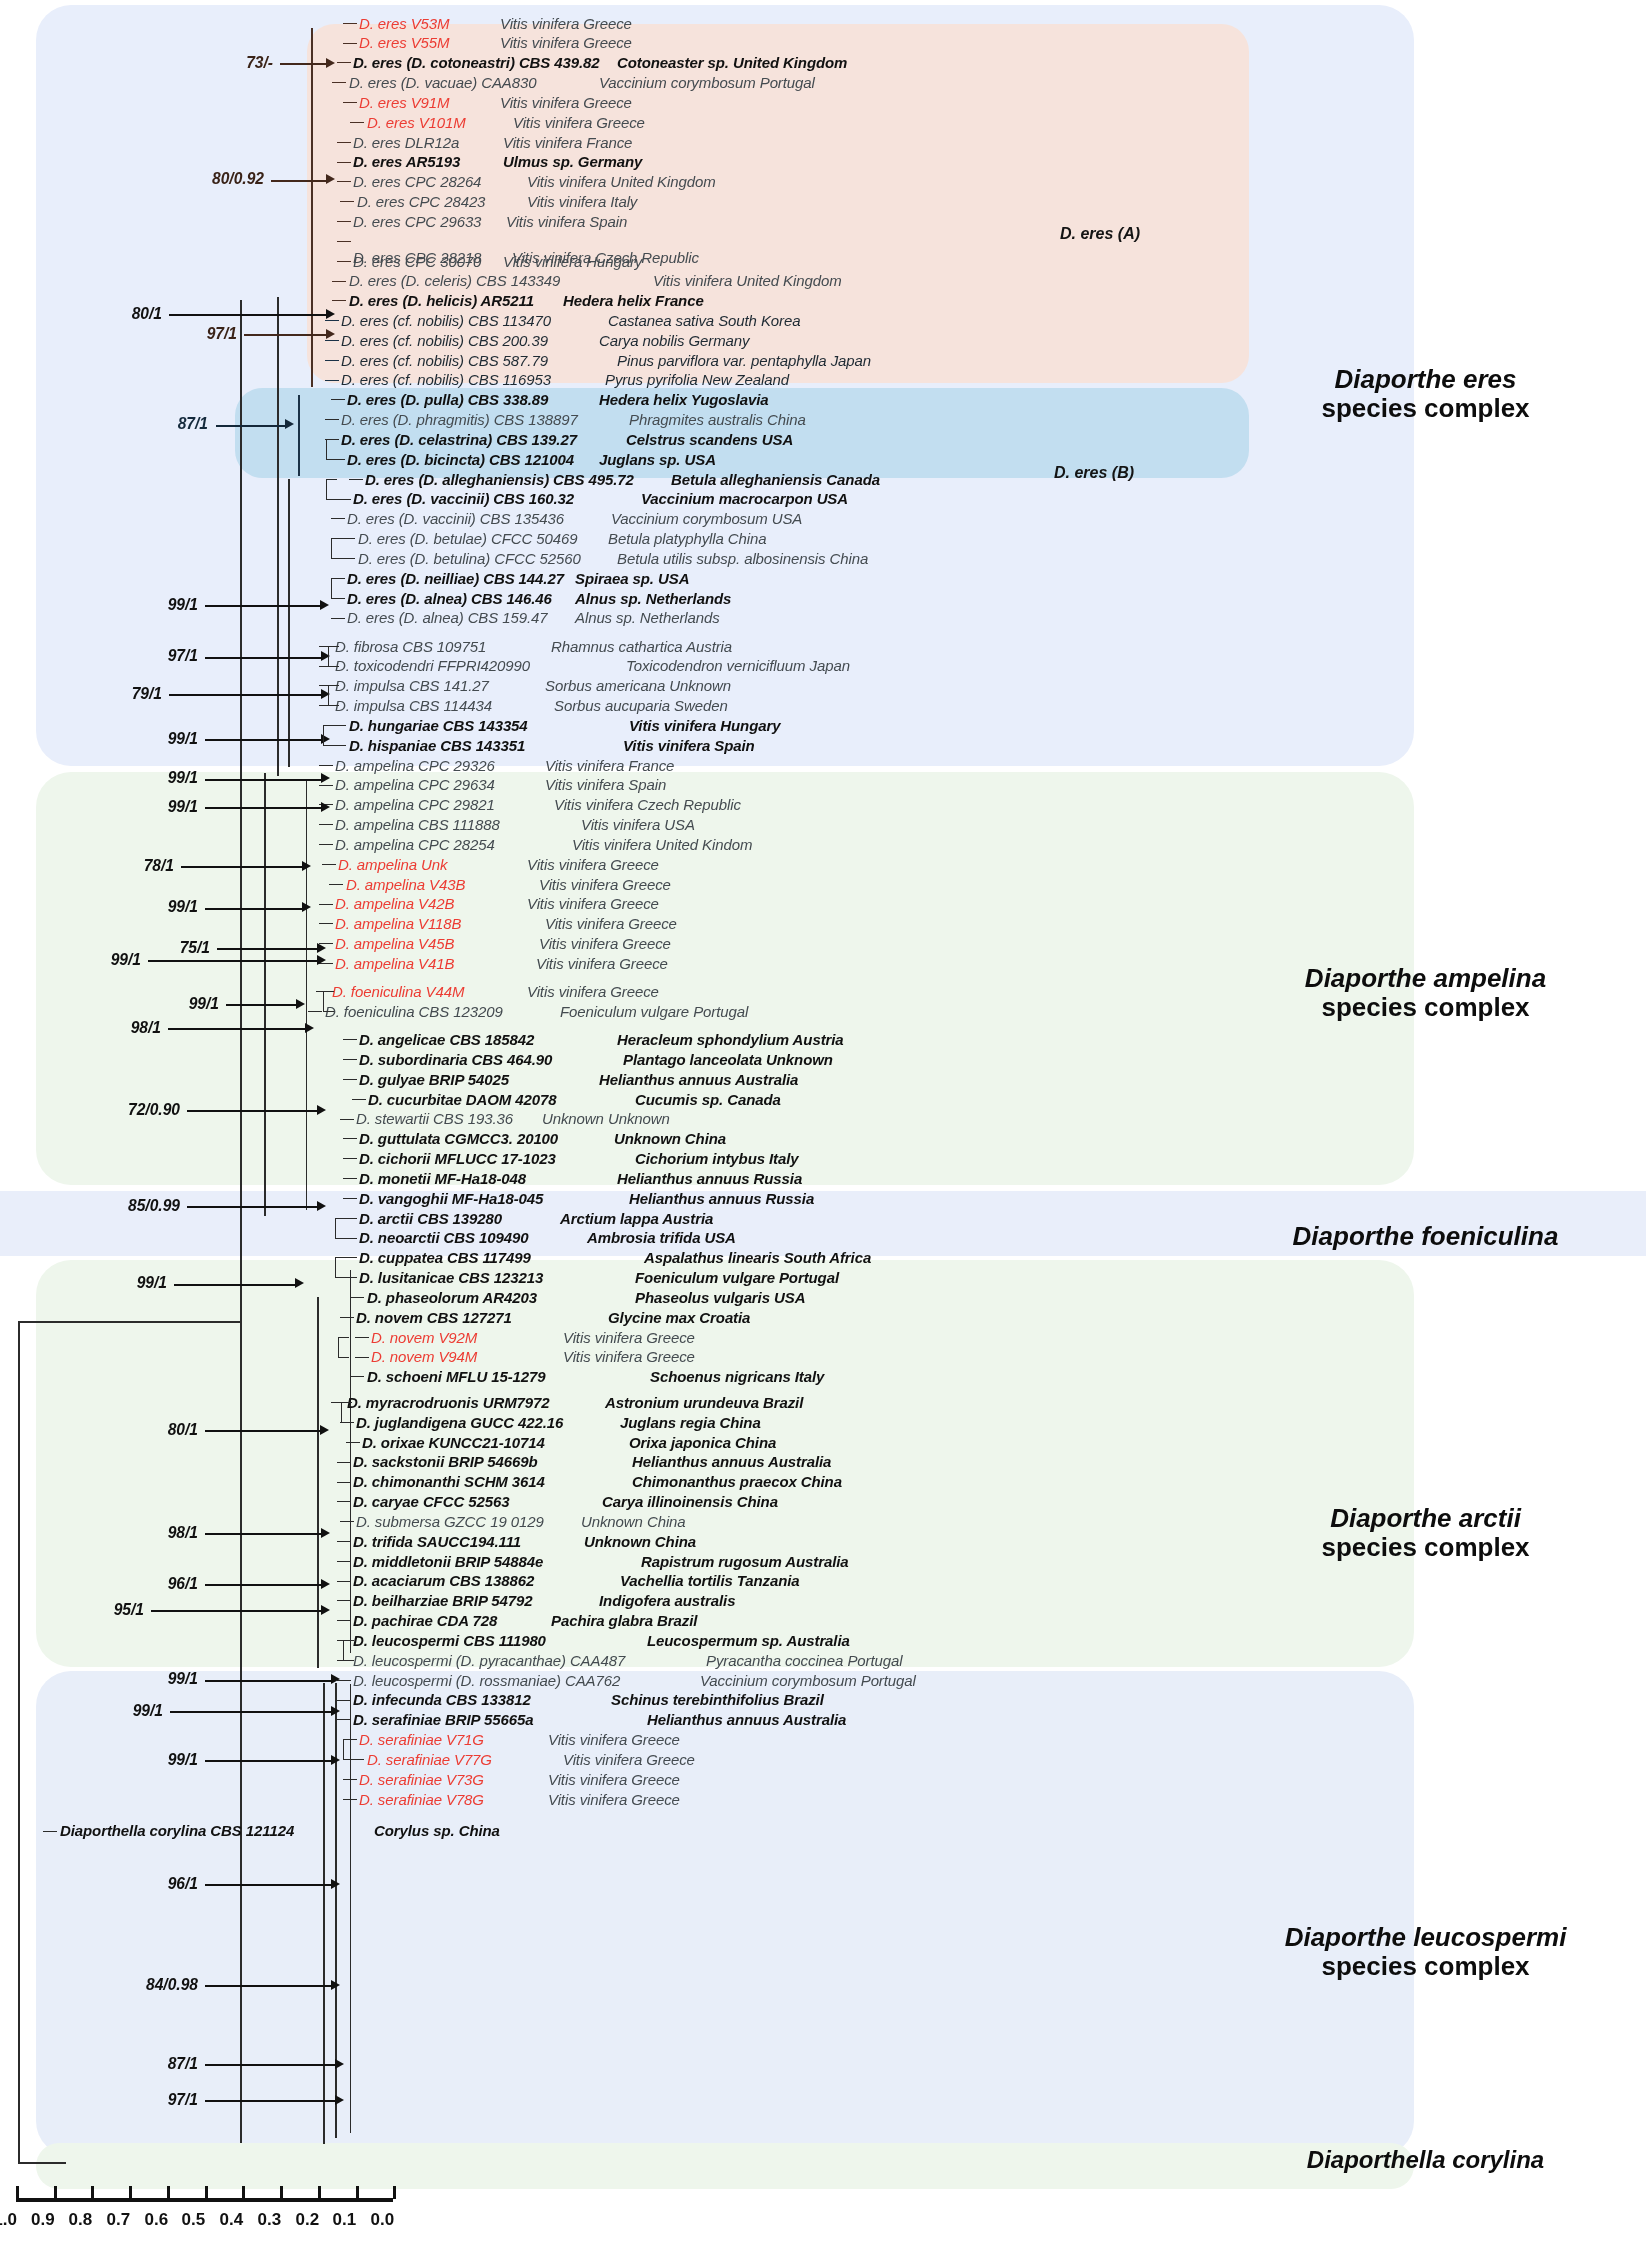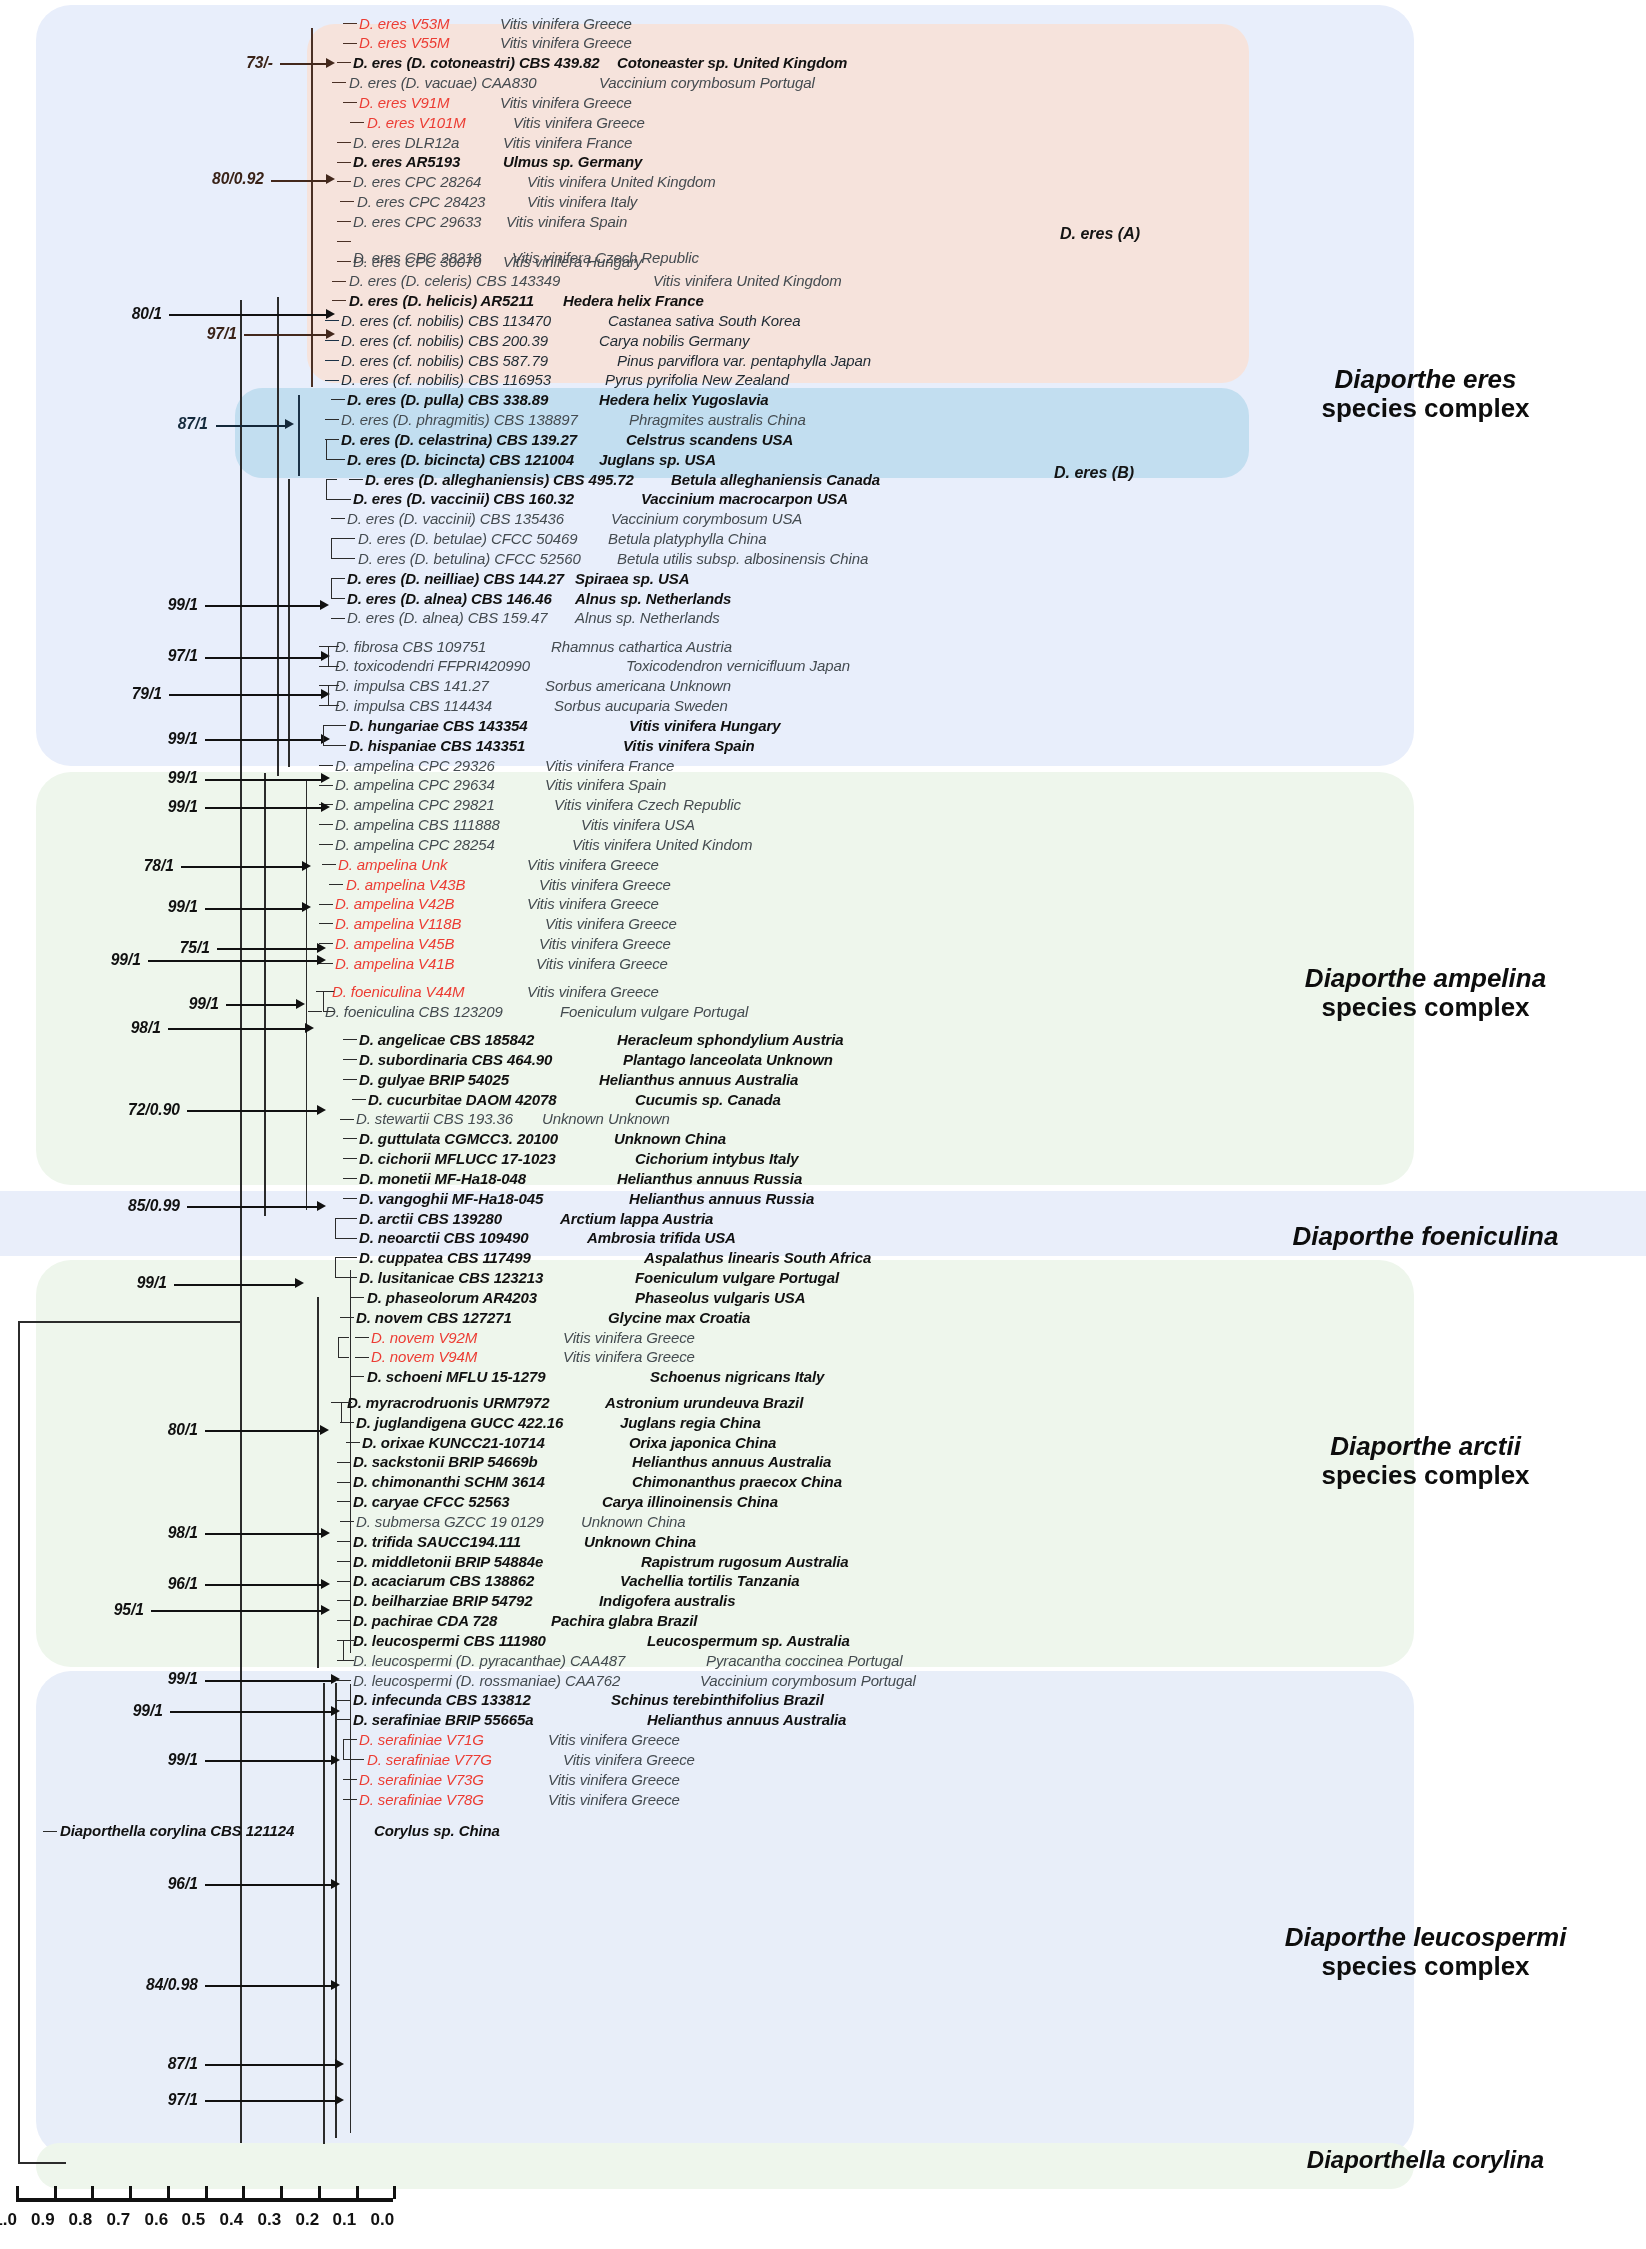--- a/index.html
+++ b/index.html
@@ -427,21 +427,21 @@
       <div class="it">Diaporthe eres</div>
       <div>species complex</div>
     </div>
     <div class="ctitle" style="left: 1228px; top: 964px; width: 395px;">
       <div class="it">Diaporthe ampelina</div>
       <div>species complex</div>
     </div>
     <div class="ctitle" style="left: 1228px; top: 1222px; width: 395px; font-size: 26px;">
       <div class="it">Diaporthe foeniculina</div>
     </div>
-    <div class="ctitle" style="left: 1228px; top: 1432px; width: 395px;">
+    <div class="ctitle" style="left: 1228px; top: 1504px; width: 395px;">
       <div class="it">Diaporthe arctii</div>
       <div>species complex</div>
     </div>
     <div class="ctitle" style="left: 1228px; top: 1923px; width: 395px;">
       <div class="it">Diaporthe leucospermi</div>
       <div>species complex</div>
     </div>
     <div class="ctitle" style="left: 1228px; top: 2147px; width: 395px; font-size: 24px;">
       <div class="it">Diaporthella corylina</div>
     </div>

